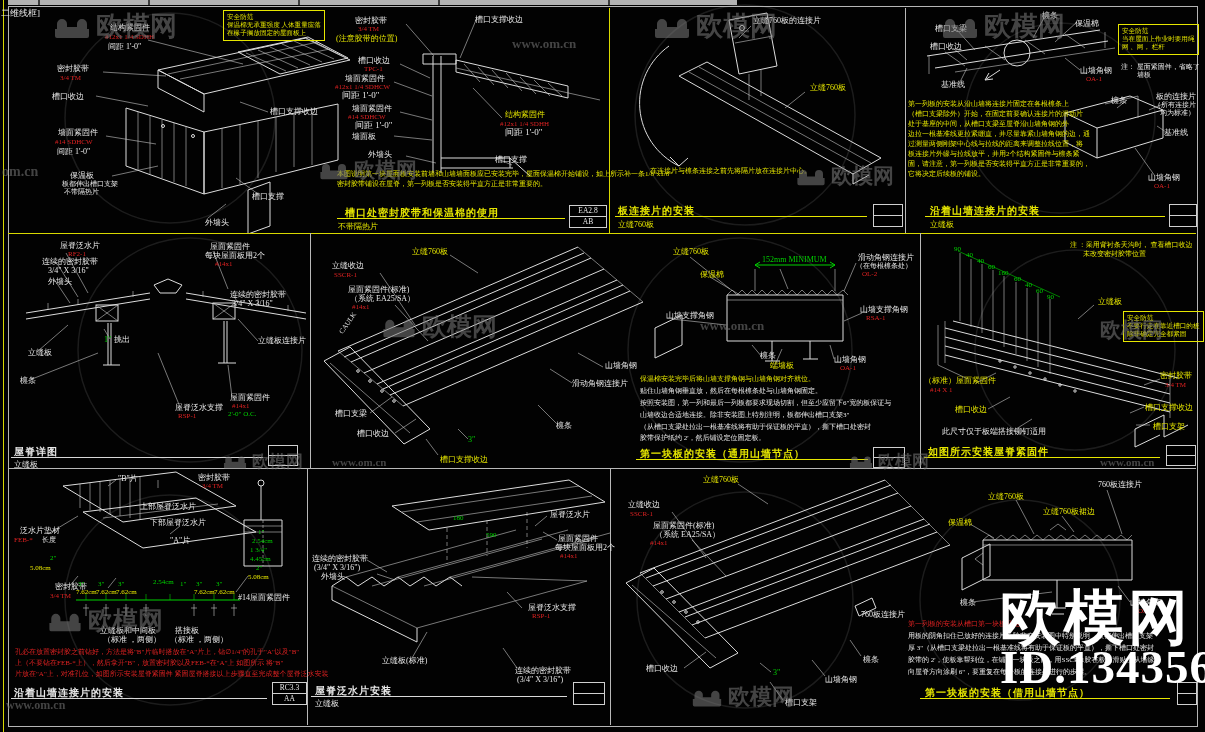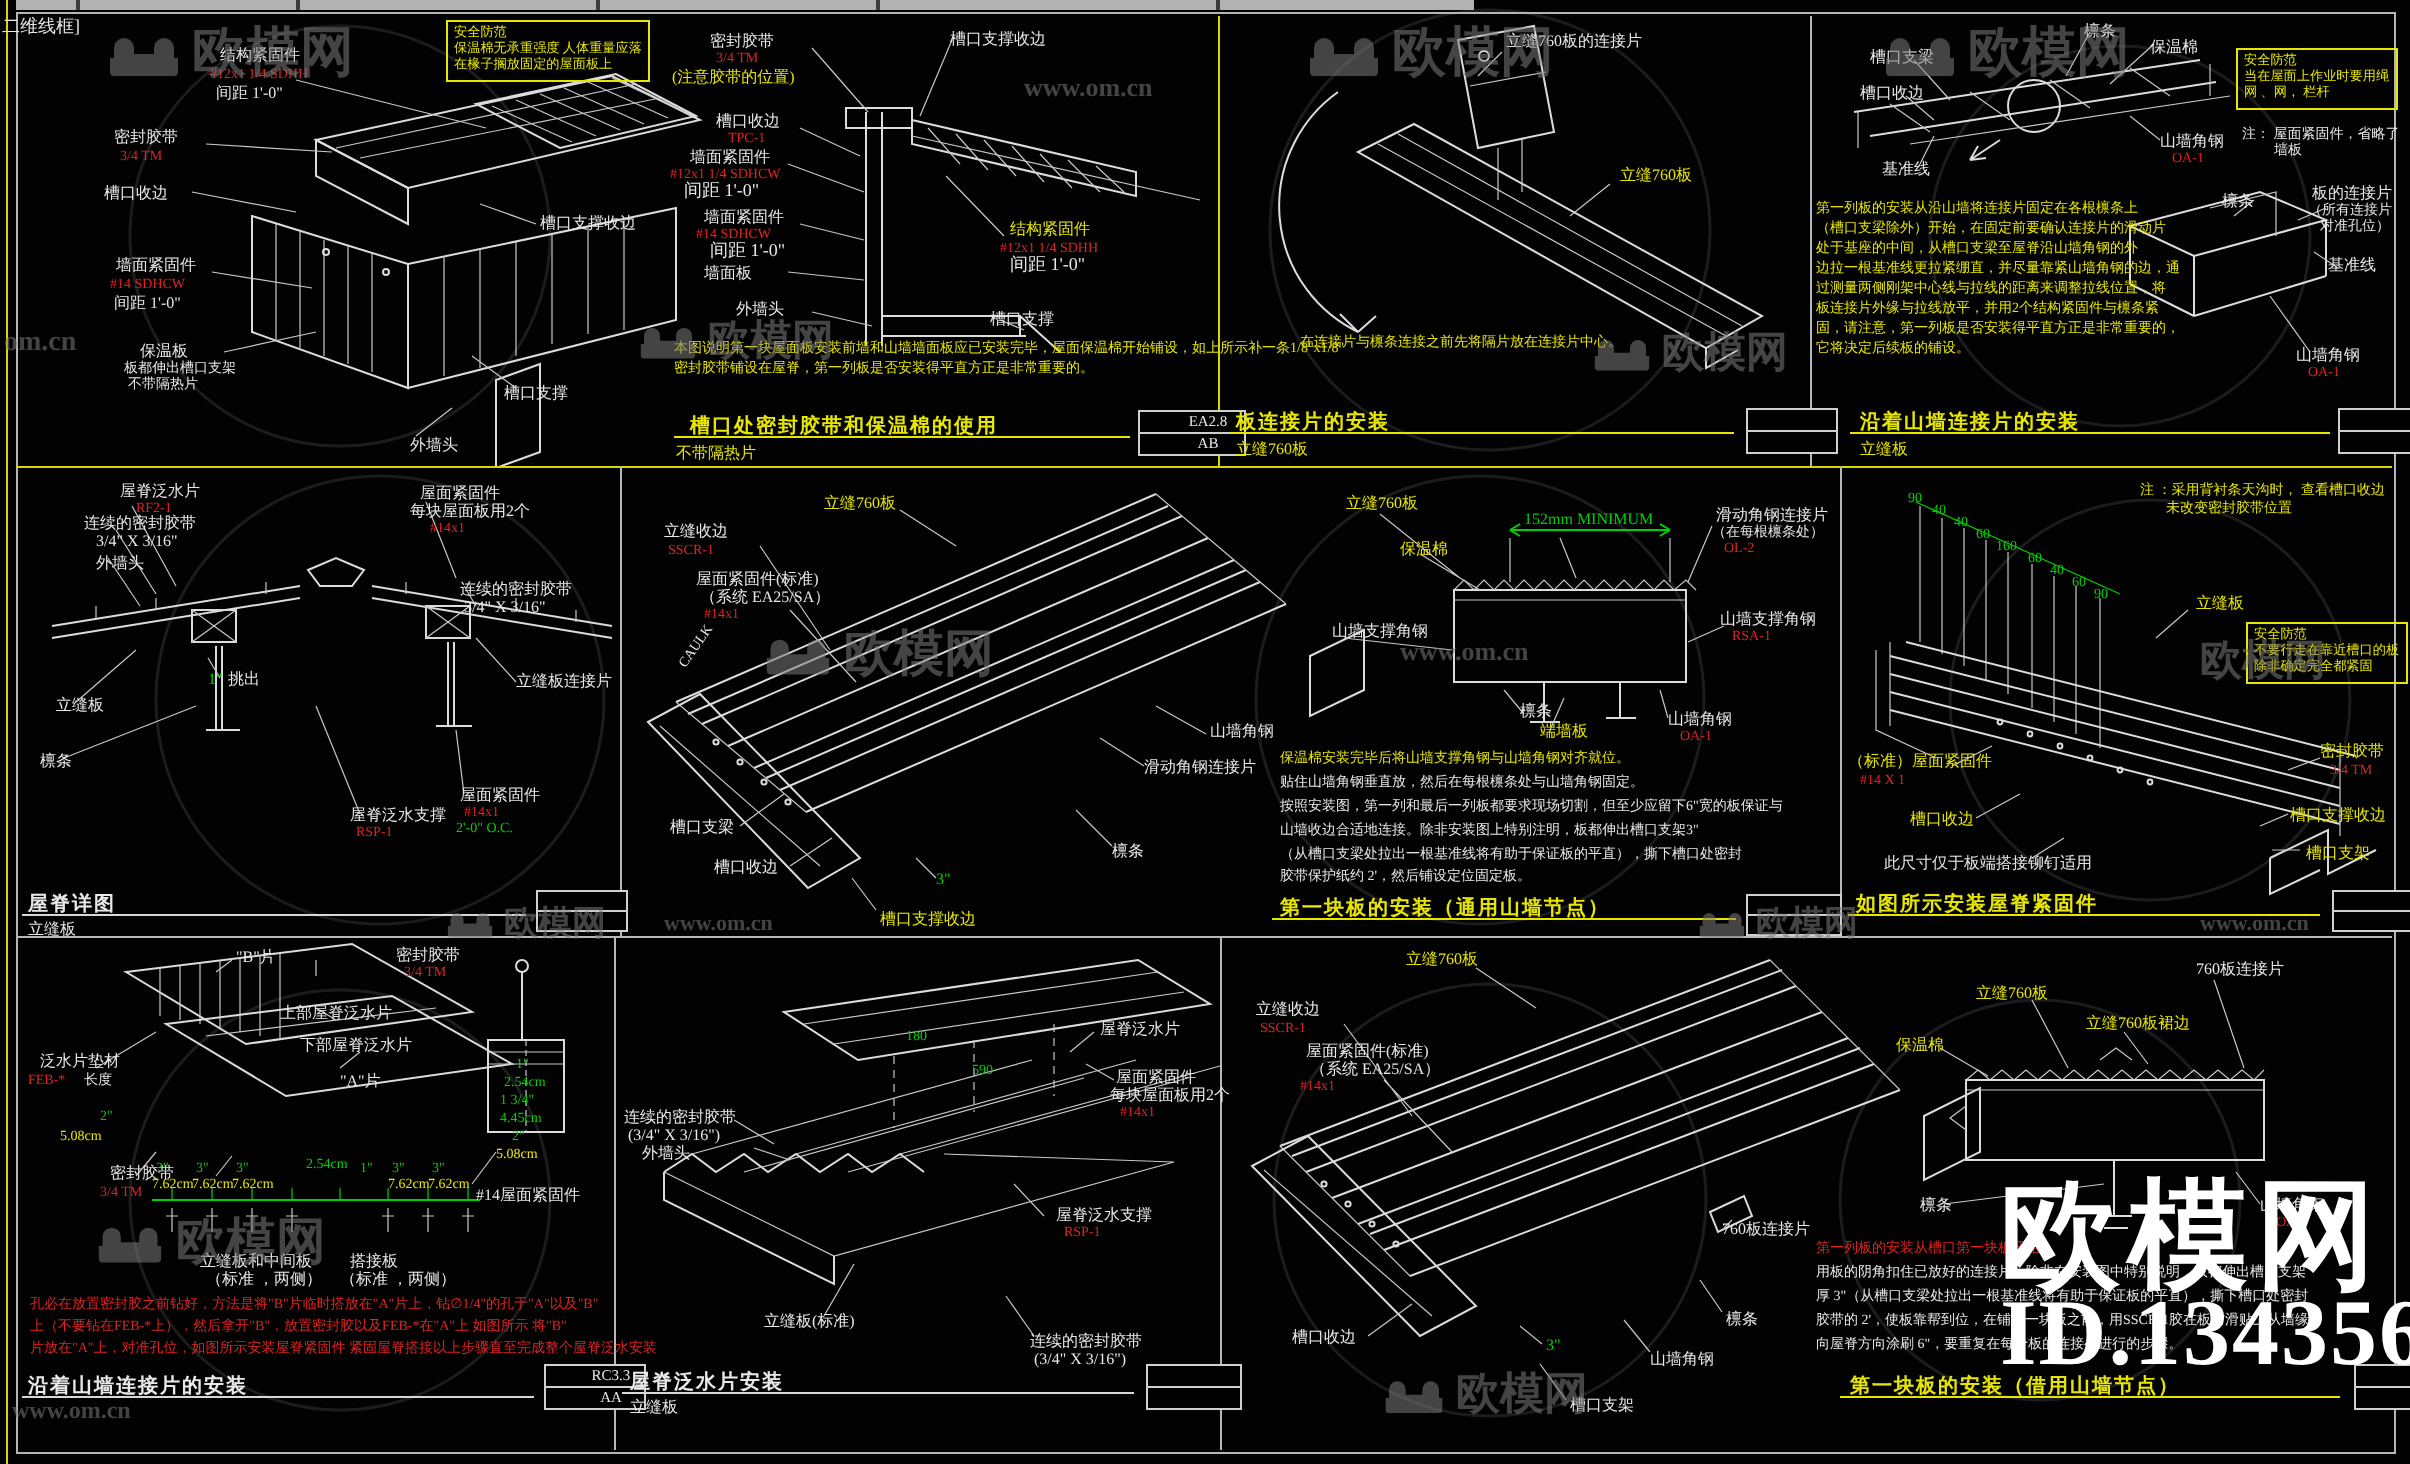--- a/index.html
+++ b/index.html
@@ -11,21 +11,21 @@
   .r{color:#e02222;}
   .y{color:#e6e600;}
   .g{color:#00d200;}
   .w{color:#e8e8e8;}
   .panel{position:absolute;z-index:4;}
   .panel svg.art{position:absolute;left:0;top:0;z-index:1;}
   .ptitle{position:absolute;font-size:10px;font-weight:bold;letter-spacing:1px;white-space:nowrap;z-index:6;}
   .tline{position:absolute;height:1px;z-index:6;}
   .psub{position:absolute;font-size:8px;white-space:nowrap;z-index:6;}
   .tblock{position:absolute;border:1px solid #cfcfcf;color:#e8e8e8;font-size:7.5px;
-          text-align:center;line-height:10px;z-index:6;background:#000;padding-left:16px;}
+          text-align:center;line-height:10px;z-index:6;background:#000;}
   .safety{position:absolute;border:1px solid #e6e600;color:#e6e600;font-size:6.6px;
           line-height:8.2px;padding:2px 3px;z-index:6;white-space:nowrap;}
   .gline{position:absolute;background:#b8b8b8;z-index:3;}
   .gyellow{background:#d8d800;}
   .wm{position:absolute;color:#7b7b7b;opacity:.55;z-index:7;font-weight:bold;white-space:nowrap;}
   .wm .couch{vertical-align:middle;margin-right:4px;}
   #bigwm{position:absolute;color:#ffffff;z-index:9;font-weight:bold;line-height:1;letter-spacing:4px;}
   #bigwm .l1{font-size:60px;}
   #bigwm .l2{font-size:47px;letter-spacing:1px;margin-top:-4px;}
   #rings{position:absolute;left:0;top:0;z-index:2;}
@@ -203,21 +203,21 @@
     <div class="lbl y s7" style="left:3px;top:102px">（槽口支梁除外）开始，在固定前要确认连接片的滑动片</div>
     <div class="lbl y s7" style="left:3px;top:112px">处于基座的中间，从槽口支梁至屋脊沿山墙角钢的外</div>
     <div class="lbl y s7" style="left:3px;top:122px">边拉一根基准线更拉紧绷直，并尽量靠紧山墙角钢的边，通</div>
     <div class="lbl y s7" style="left:3px;top:132px">过测量两侧刚架中心线与拉线的距离来调整拉线位置，将</div>
     <div class="lbl y s7" style="left:3px;top:142px">板连接片外缘与拉线放平，并用2个结构紧固件与檩条紧</div>
     <div class="lbl y s7" style="left:3px;top:152px">固，请注意，第一列板是否安装得平直方正是非常重要的，</div>
     <div class="lbl y s7" style="left:3px;top:162px">它将决定后续板的铺设。</div>
     <div class="lbl" style="left:206px;top:88px">檩条</div>
     <div class="lbl" style="left:251px;top:84px">板的连接片</div>
     <div class="lbl s7" style="left:249px;top:93px">（所有连接片</div>
-    <div class="lbl s7" style="left:255px;top:101px">对准孔位）</div>
+    <div class="lbl s7" style="left:255px;top:101px">均为标准）</div>
     <div class="lbl" style="left:259px;top:120px">基准线</div>
     <div class="lbl" style="left:243px;top:165px">山墙角钢</div>
     <div class="lbl r s7" style="left:249px;top:174px">OA-1</div>
     <div class="ptitle y" style="left:25px;top:196px">沿着山墙连接片的安装</div>
     <div class="tline" style="left:20px;top:208px;width:240px;background:#e6e600"></div>
     <div class="psub y" style="left:25px;top:211px">立缝板</div>
     <div class="tblock" style="left:264px;top:196px;width:26px;height:10px"></div>
     <div class="tblock" style="left:264px;top:207px;width:26px;height:10px"></div>
   </div>
 

